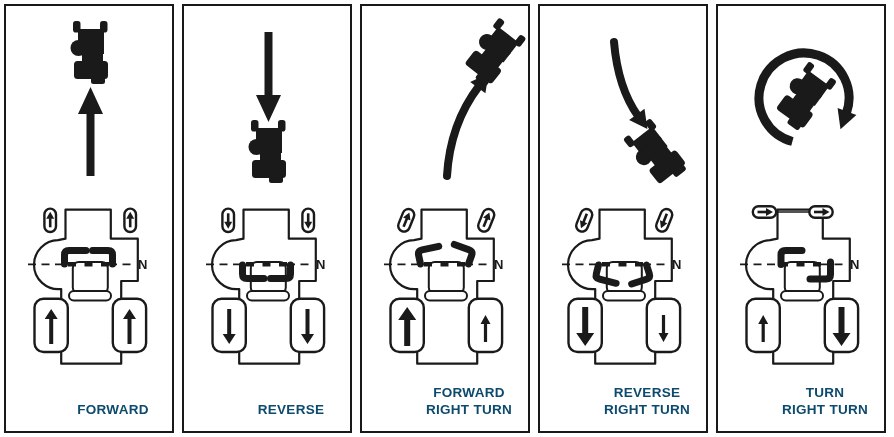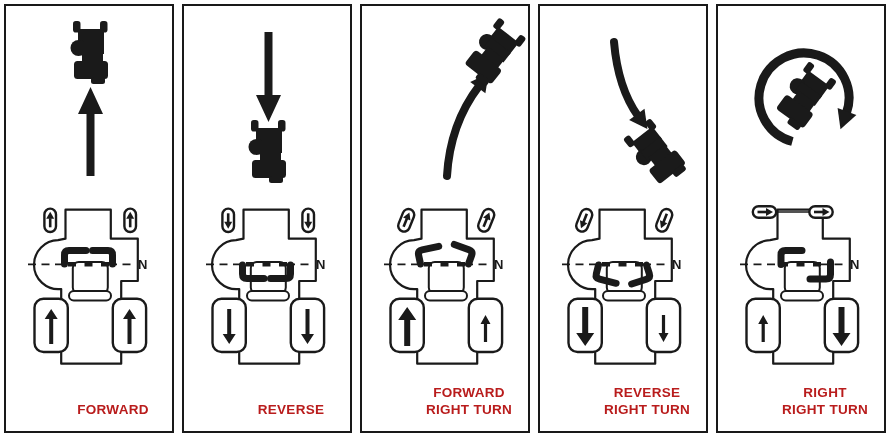--- a/index.html
+++ b/index.html
@@ -3,21 +3,21 @@
 <meta charset="utf-8">
 <style>
   html,body{margin:0;padding:0;background:#fff;}
   #stage{position:relative;width:894px;height:437px;background:#fff;
          font-family:"Liberation Sans",sans-serif;}
   .panel{position:absolute;top:4px;width:170px;height:429px;border:2.5px solid #191919;
          background:#fff;box-sizing:border-box;}
   .vehicle-zone{position:absolute;top:2px;left:0;}
   .console-zone{position:absolute;top:186px;left:0;}
   .label{position:absolute;bottom:13px;left:0;right:0;text-align:center;
-         font:700 13.5px/17px "Liberation Sans",sans-serif;color:#b91c1c;letter-spacing:.3px;padding-left:48px;}
+         font:700 13.5px/17px "Liberation Sans",sans-serif;color:#0c4a6e;letter-spacing:.3px;padding-left:48px;}
   
   .body{fill:#fff;stroke:#1a1a1a;stroke-width:2.2;stroke-linejoin:round;}
   .oln{fill:#fff;stroke:#1a1a1a;stroke-width:2.4;}
   .seat{fill:#fff;stroke:#1a1a1a;stroke-width:2;}
   .dash{stroke:#1a1a1a;stroke-width:1.8;stroke-dasharray:8 5.5;fill:none;}
   .bold-dash{stroke:#1a1a1a;stroke-width:4.5;fill:none;}
   .lever{stroke:#1a1a1a;stroke-width:7;fill:none;stroke-linecap:round;stroke-linejoin:round;}
   .pad{fill:#fff;stroke:#1a1a1a;stroke-width:2.4;}
   .fill{fill:#1a1a1a;stroke:none;}
   .curve{fill:none;stroke:#1a1a1a;stroke-width:8;stroke-linecap:round;}
@@ -177,18 +177,18 @@
       <line class="thin" x1="46.5" y1="20" x2="103" y2="20"></line>
       <use href="#caster-up" transform="translate(46.5,20) rotate(90)"></use>
       <use href="#caster-up" transform="translate(103,20) rotate(90)"></use>
       <rect class="pad" x="28.5" y="106.7" width="33.3" height="53.3" rx="9"></rect>
       <rect class="pad" x="106.8" y="106.7" width="33.3" height="53.3" rx="9"></rect>
       <path class="fill" d="M43.6 150 V132 H40.2 L45.2 123 L50.2 132 H46.8 V150 Z"></path>
       <path class="fill" d="M120.5 115 V141 H114.5 L123.5 154 L132.5 141 H126.5 V115 Z"></path>
       <text class="ntext" x="132" y="77">N</text>
     </svg>
     <div class="label">
-      <div>RIGHT</div>
+      <div>TURN</div>
       <div>RIGHT TURN</div>
     </div>
   </div>
 
 </div>
 
 </body></html>

